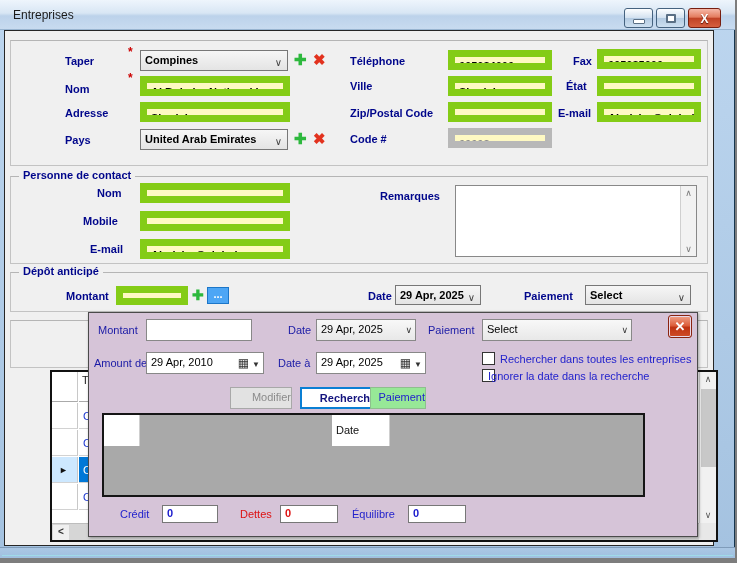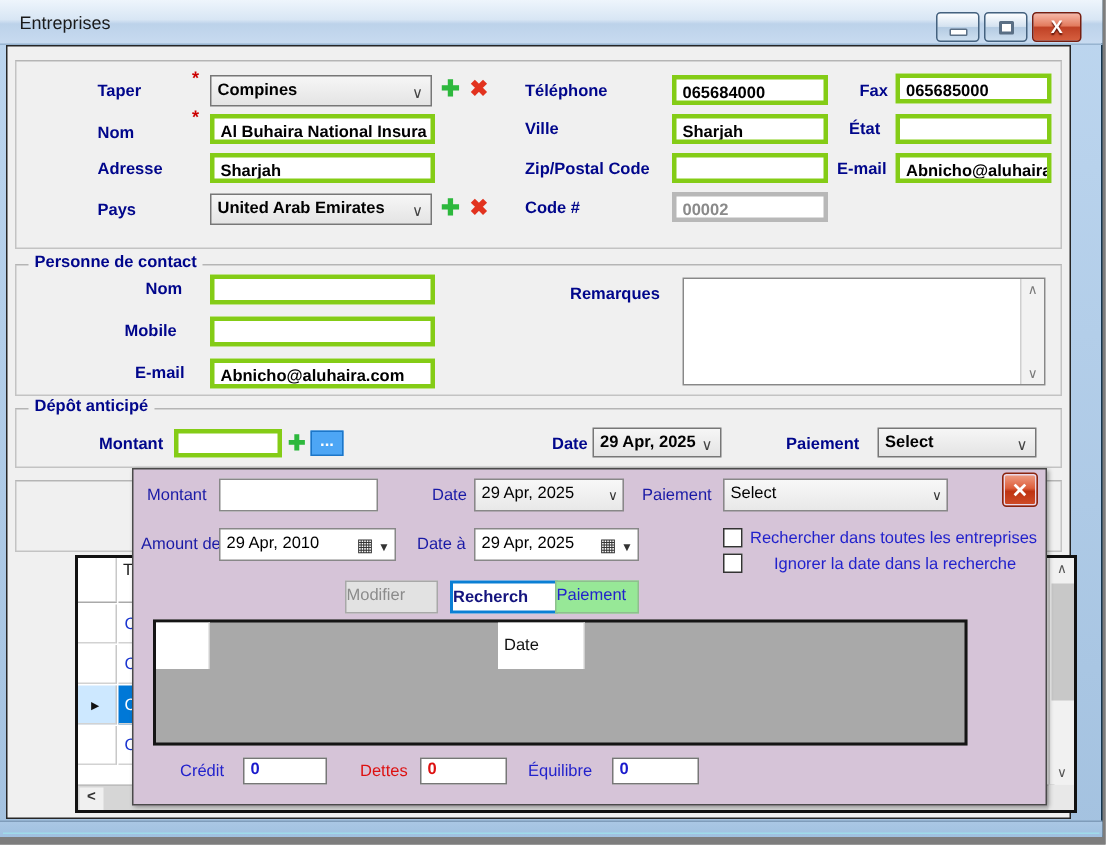--- a/index.html
+++ b/index.html
@@ -15,21 +15,21 @@
   .restoreglyph { position:absolute; left:9px; top:5px; width:10px; height:9px; background:#fff; border:2px solid #5a6f85; border-radius:1px; }
   .xglyph { font-size:12px; font-weight:bold; color:#fff; line-height:18px; text-shadow:0 1px 1px #5a1005; }
   .client { left:4px; top:30px; width:710px; height:516px; background:#f0f0f0; border:1px solid #262626; }
   .framebottom { left:0; top:547px; width:735px; height:11px; background:linear-gradient(#aac7e4,#9fc0e0); border-top:1px solid #7f9cba; }
   .cyanline { left:2px; top:555px; width:731px; height:1px; background:#9fdbe9; }
   
   .gbox { border:1px solid #c3c3c3; border-top-color:#b5b5b5; background:transparent; }
   .gtitle { position:absolute; top:-8px; left:8px; background:#f0f0f0; padding:0 4px; color:#00068b; font-weight:bold; font-size:11px; }
   .lbl { color:#00068b; font-weight:bold; font-size:11px; white-space:nowrap; }
   .req { color:#cc0000; font-weight:bold; font-size:12px; }
-  .tb { background:#ffffff; border:3px solid #84cc16; font-size:11px; font-weight:bold; color:#000; padding:2px 4px; white-space:nowrap; overflow:hidden; height:20px; line-height:15px; }
+  .tb { background:#fef9c3; border:7px solid #84cc16; font-size:11px; font-weight:bold; color:#000; padding:2px 4px; white-space:nowrap; overflow:hidden; height:20px; line-height:15px; }
   .tb.disabled { color:#8a8a8a; border-color:#b8b8b8; }
   .dd { background:linear-gradient(#f6f6f6,#e4e4e4); border:1px solid #777; font-size:11px; font-weight:bold; color:#000; padding:2px 4px; height:21px; line-height:15px; white-space:nowrap; overflow:hidden; cursor:pointer; }
   .chev { position:absolute; right:5px; top:4px; font-size:10px; color:#444; font-weight:normal; }
   .plus { color:#2db83d; font-size:15px; font-weight:bold; cursor:pointer; line-height:15px; }
   .delx { color:#e2321e; font-size:15px; font-weight:bold; cursor:pointer; line-height:15px; }
   .ta { background:#fff; border:1px solid #888; }
   .sb { background:#f2f2f2; border-left:1px solid #cfcfcf; }
   .sbarrow { color:#7a7a7a; font-size:9px; text-align:center; line-height:14px; cursor:pointer; }
   
   .grid { background:#fff; border:2px solid #111; }
@@ -37,21 +37,21 @@
   .rowtxt { color:#1a35d0; font-size:11px; padding:7px 3px 0 4px; white-space:nowrap; overflow:hidden; }
   
   .dialog { background:#d6c4d8; border:1px solid #4a4a4a; box-shadow:1px 1px 3px rgba(0,0,0,.35); }
   .dlbl { color:#1a1aa6; font-size:11px; white-space:nowrap; }
   .dtb { background:#fff; border:1px solid #888; height:22px; font-size:11px; padding:3px 4px; white-space:nowrap; overflow:hidden; }
   .ddd { background:linear-gradient(#f8f8f8,#e8e8e8); border:1px solid #888; height:22px; font-size:11px; padding:3px 4px; white-space:nowrap; overflow:hidden; cursor:pointer; }
   .calico { position:absolute; right:14px; top:3px; font-size:12px; color:#333; }
   .dchev { position:absolute; right:3px; top:5px; font-size:9px; color:#333; }
   .cbx { width:13px; height:13px; background:#fff; border:1px solid #333; cursor:pointer; }
   .cblbl { color:#2222cc; font-size:11px; white-space:nowrap; cursor:pointer; }
-  .btn { font-size:11px; text-align:left; cursor:pointer; height:22px; line-height:19px; }
+  .btn { font-size:11px; text-align:right; cursor:pointer; height:22px; line-height:19px; }
   .btn.modifier { background:#e2e2e2; border:1px solid #a8a8a8; color:#8b8b8b; }
   .btn.recherch { background:#fff; border:2px solid #0a7fd4; color:#14147e; }
   .btn.imprimer { background:#97e897; border:1px solid #8ebf8e; color:#2222cc; }
   .dtable { background:#a9a9a9; border:2px solid #151515; }
   .hcell { background:#fff; border-right:1px solid #cfcfcf; color:#111; font-size:11px; padding:3px 4px; line-height:12px; }
   .totlbl { font-size:11px; }
   .tottb { background:#fff; border:1px solid #777; height:18px; font-size:11px; font-weight:bold; padding:1px 4px; }
   .dclose { background:linear-gradient(#f0a088,#dd5f3c 45%,#bf3312 55%,#cf4d28); border:1px solid #8a2410; border-radius:3px; color:#fff; font-weight:bold; font-size:13px; text-align:center; line-height:22px; cursor:pointer; box-shadow:0 0 0 1px #e8d8e8 inset; }
 </style>
 </head>
@@ -173,21 +173,21 @@
   <div class="abs ddd" style="left:482px;top:319px;width:150px;z-index:11;"><span>Select</span><span class="dchev">∨</span></div>
 
   <span class="abs dlbl" style="left:94px;top:357px;z-index:11;">Amount de</span>
   <div class="abs dtb" style="left:146px;top:352px;width:118px;padding-right:28px;z-index:11;"><span>29 Apr, 2010</span><span class="calico">▦</span><span class="dchev" style="font-size:8px;top:7px;">▼</span></div>
   <span class="abs dlbl" style="left:278px;top:357px;z-index:11;">Date à</span>
   <div class="abs dtb" style="left:316px;top:352px;width:110px;padding-right:28px;z-index:11;"><span>29 Apr, 2025</span><span class="calico">▦</span><span class="dchev" style="font-size:8px;top:7px;">▼</span></div>
 
   <div class="abs cbx" style="left:482px;top:352px;z-index:11;"></div>
   <span class="abs cblbl" style="left:500px;top:353px;z-index:11;">Rechercher dans toutes les entreprises</span>
   <div class="abs cbx" style="left:482px;top:369px;z-index:11;"></div>
-  <span class="abs cblbl" style="left:516px;top:370px;z-index:11;">Ignorer la date dans la recherche</span>
+  <span class="abs cblbl" style="left:488px;top:370px;z-index:11;">Ignorer la date dans la recherche</span>
 
   <div class="abs btn modifier" style="left:230px;top:387px;width:62px;z-index:11;">Modifier</div>
   <div class="abs btn recherch" style="left:300px;top:387px;width:72px;z-index:11;font-weight:bold;">Recherch</div>
   <div class="abs btn imprimer" style="left:370px;top:387px;width:56px;z-index:11;">Paiement</div>
 
   <div class="abs dtable" style="left:102px;top:413px;width:543px;height:84px;z-index:11;">
     <div class="hcell" style="position:absolute;left:0;top:0;width:36px;height:31px;"></div>
     <div class="hcell" style="position:absolute;left:228px;top:0;width:58px;height:31px;padding-top:9px;">Date</div>
   </div>
 

